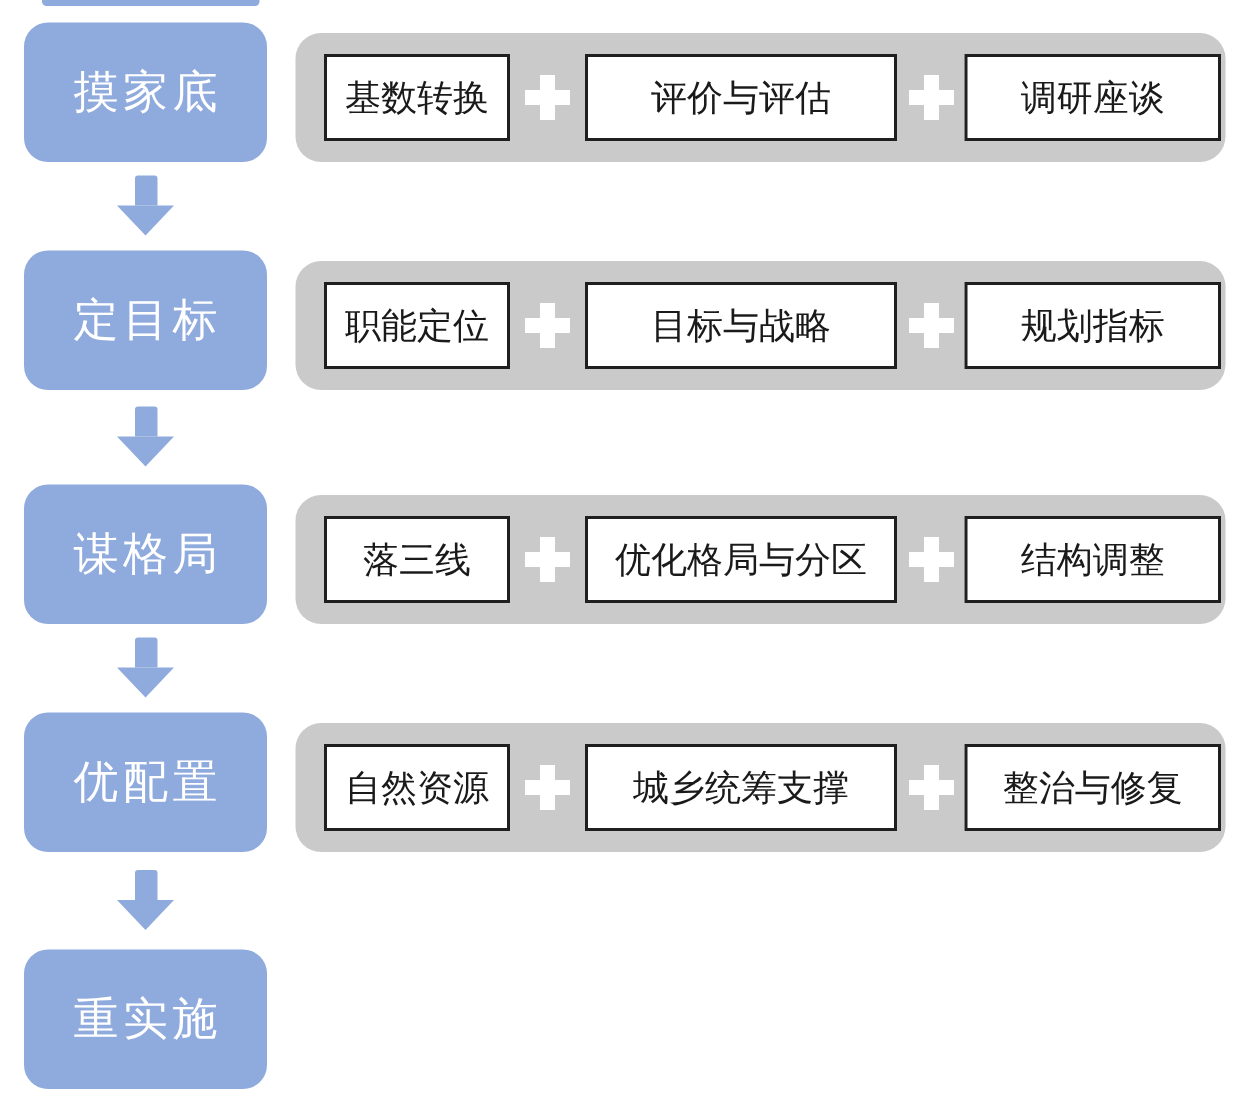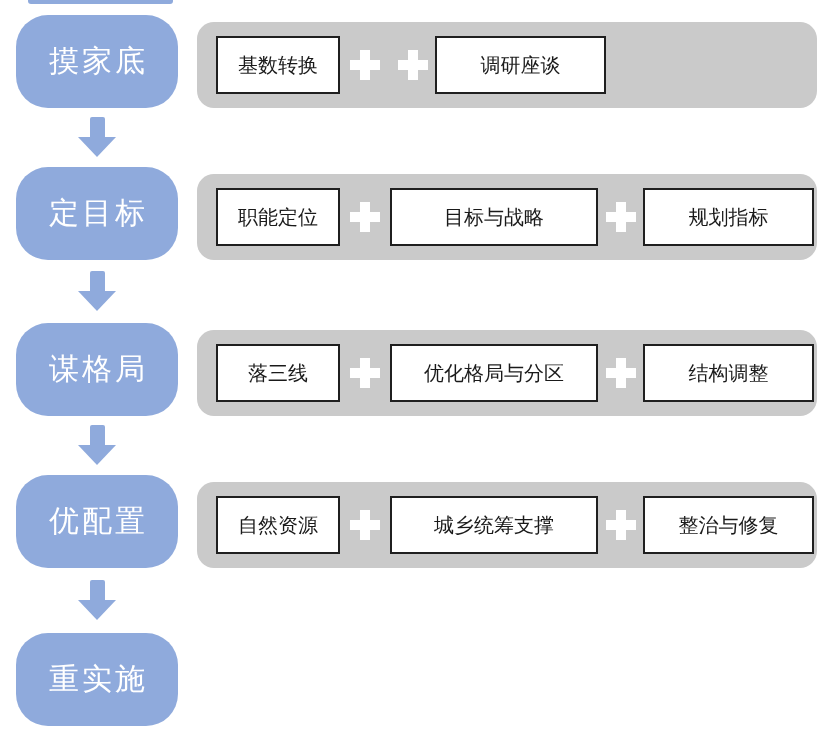--- a/index.html
+++ b/index.html
@@ -18,21 +18,21 @@
   .top-strip {
     position: absolute; left: 28px; top: 0; width: 145px; height: 4px;
     background: var(--stage-fill, #8FAADC);
     border-radius: 0 0 3px 3px;
   }
   .row { position: absolute; left: 0; width: 837px; height: 114px; }
   .stage {
     position: absolute; left: 16px; top: 0;
     width: 162px; height: 93px;
     background: var(--stage-fill, #8FAADC);
-    border-radius: 32px;
+    border-radius: 16px;
     display: flex; align-items: center; justify-content: center;
   }
   .stage-label {
     color: var(--stage-text, #ffffff);
     font-size: 30px;
     letter-spacing: 3px;
     margin-left: 3px; 
     white-space: nowrap;
   }
   .bar {
@@ -44,21 +44,21 @@
     padding-left: 19px;
     box-sizing: border-box;
   }
   .step-box {
     height: 58px;
     background: var(--step-fill, #ffffff);
     border: 2px solid var(--step-border, #1f1f1f);
     box-sizing: border-box;
     display: flex; align-items: center; justify-content: center;
     color: var(--step-text, #1a1a1a);
-    font-size: 20px;
+    font-size: 24px;
     white-space: nowrap;
     flex: 0 0 auto;
   }
   .step-box.w0 { width: 124px; }
   .step-box.w1 { width: 208px; }
   .step-box.w2 { width: 171px; }
   .plus-wrap {
     width: 50px; height: 58px;
     display: flex; align-items: center; justify-content: center;
     flex: 0 0 auto;
@@ -99,20 +99,21 @@
 
   <div class="row" style="top: 15px;">
     <div class="stage">
       <span class="stage-label">摸家底</span>
     </div>
     <div class="bar">
         <div class="step-box w0">基数转换</div>
         <div class="plus-wrap">
           <div class="plus"></div>
         </div>
+        <div class="step-box w1">评价与评估</div>
         <div class="plus-wrap narrow">
           <div class="plus"></div>
         </div>
         <div class="step-box w2">调研座谈</div>
       </div>
   </div>
 
   <div class="row" style="top: 167px; padding-left: 44px;">
     <div class="stage">
       <span class="stage-label">定目标</span>

